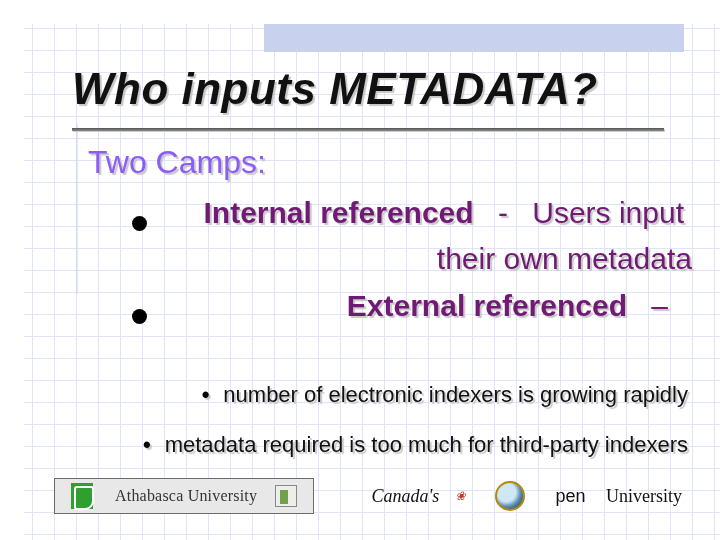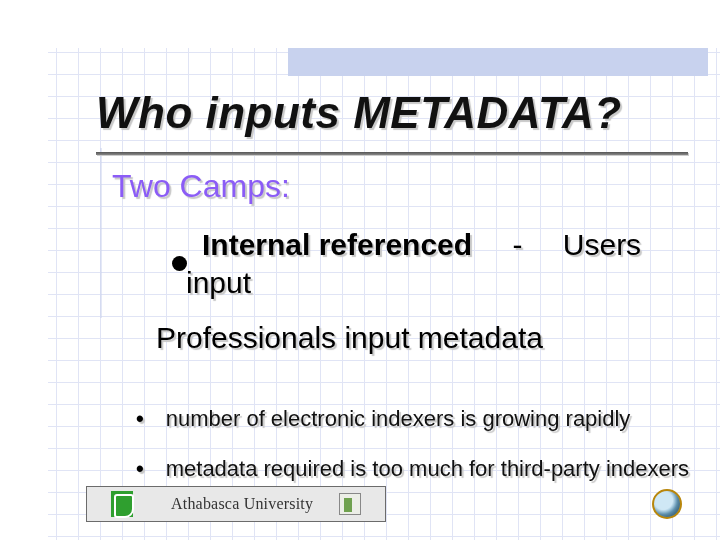--- a/index.html
+++ b/index.html
@@ -1,15 +1,15 @@
 <!DOCTYPE html>
 <html><head>
 <meta charset="utf-8">
 <style>
-  * { margin: 16px; padding: 0; box-sizing: border-box; }
+  * { margin: 8px; padding: 0; box-sizing: border-box; text-align: right; }
   html, body { width: 720px; height: 540px; overflow: hidden; }
   body {
     font-family: Verdana, Geneva, sans-serif;
     background: #fff;
     position: relative;
   }
   
   .grid {
     position: absolute;
     inset: 0;
@@ -49,21 +49,21 @@
     left: 64px; top: 120px;
     font-size: 32px;
     color: #8b5cf6;
   }
   .body {
     position: absolute;
     left: 92px; top: 162px;
     width: 584px;
     font-size: 30px;
     line-height: 1.28;
-    color: #000000;
+    color: #701a75;
   }
   .bullet-row { position: relative; padding-left: 30px; }
   .dot {
     position: absolute;
     left: 0; top: 14px;
     width: 15px; height: 15px;
     background: #000;
     border-radius: 50%;
   }
   .bold { font-weight: 700; }
@@ -161,33 +161,39 @@
 <div class="title shadow">Who inputs METADATA?</div>
 <div class="title-underline"></div>
 
 <div class="subhead shadow">Two Camps:</div>
 
 <div class="body">
   <div class="bullet-row shadow">
     <span class="dot"></span>
     <span class="bold">Internal referenced</span><span> - </span><span>Users input</span>
   </div>
+  <div class="cont shadow">their own metadata</div>
 
-  <div class="cont shadow">Professionals input metadata</div>
+  <div class="bullet-row shadow">
+    <span class="dot"></span>
+    <span class="bold">External referenced</span><span> – </span><span></span>
+  </div>
 </div>
 
 <div class="sub sub1 shadow">
   <span class="subdot">•</span><span>number of electronic indexers is growing rapidly</span>
 </div>
 <div class="sub sub2 shadow">
   <span class="subdot">•</span><span>metadata required is too much for third-party indexers</span>
 </div>
 
 <div class="footer">
   <div class="ath">
     <div class="ath-mark"></div>
     <div class="ath-text">Athabasca University</div>
     <div class="ath-square"></div>
   </div>
   <div class="cou">
+    <span class="cou-left"><span>Canada's</span><span class="maple">❀</span></span>
     <span class="globe"></span>
+    <span class="cou-right"><span class="pen">pen</span><span> University</span></span>
   </div>
 </div>
 
 </body></html>

